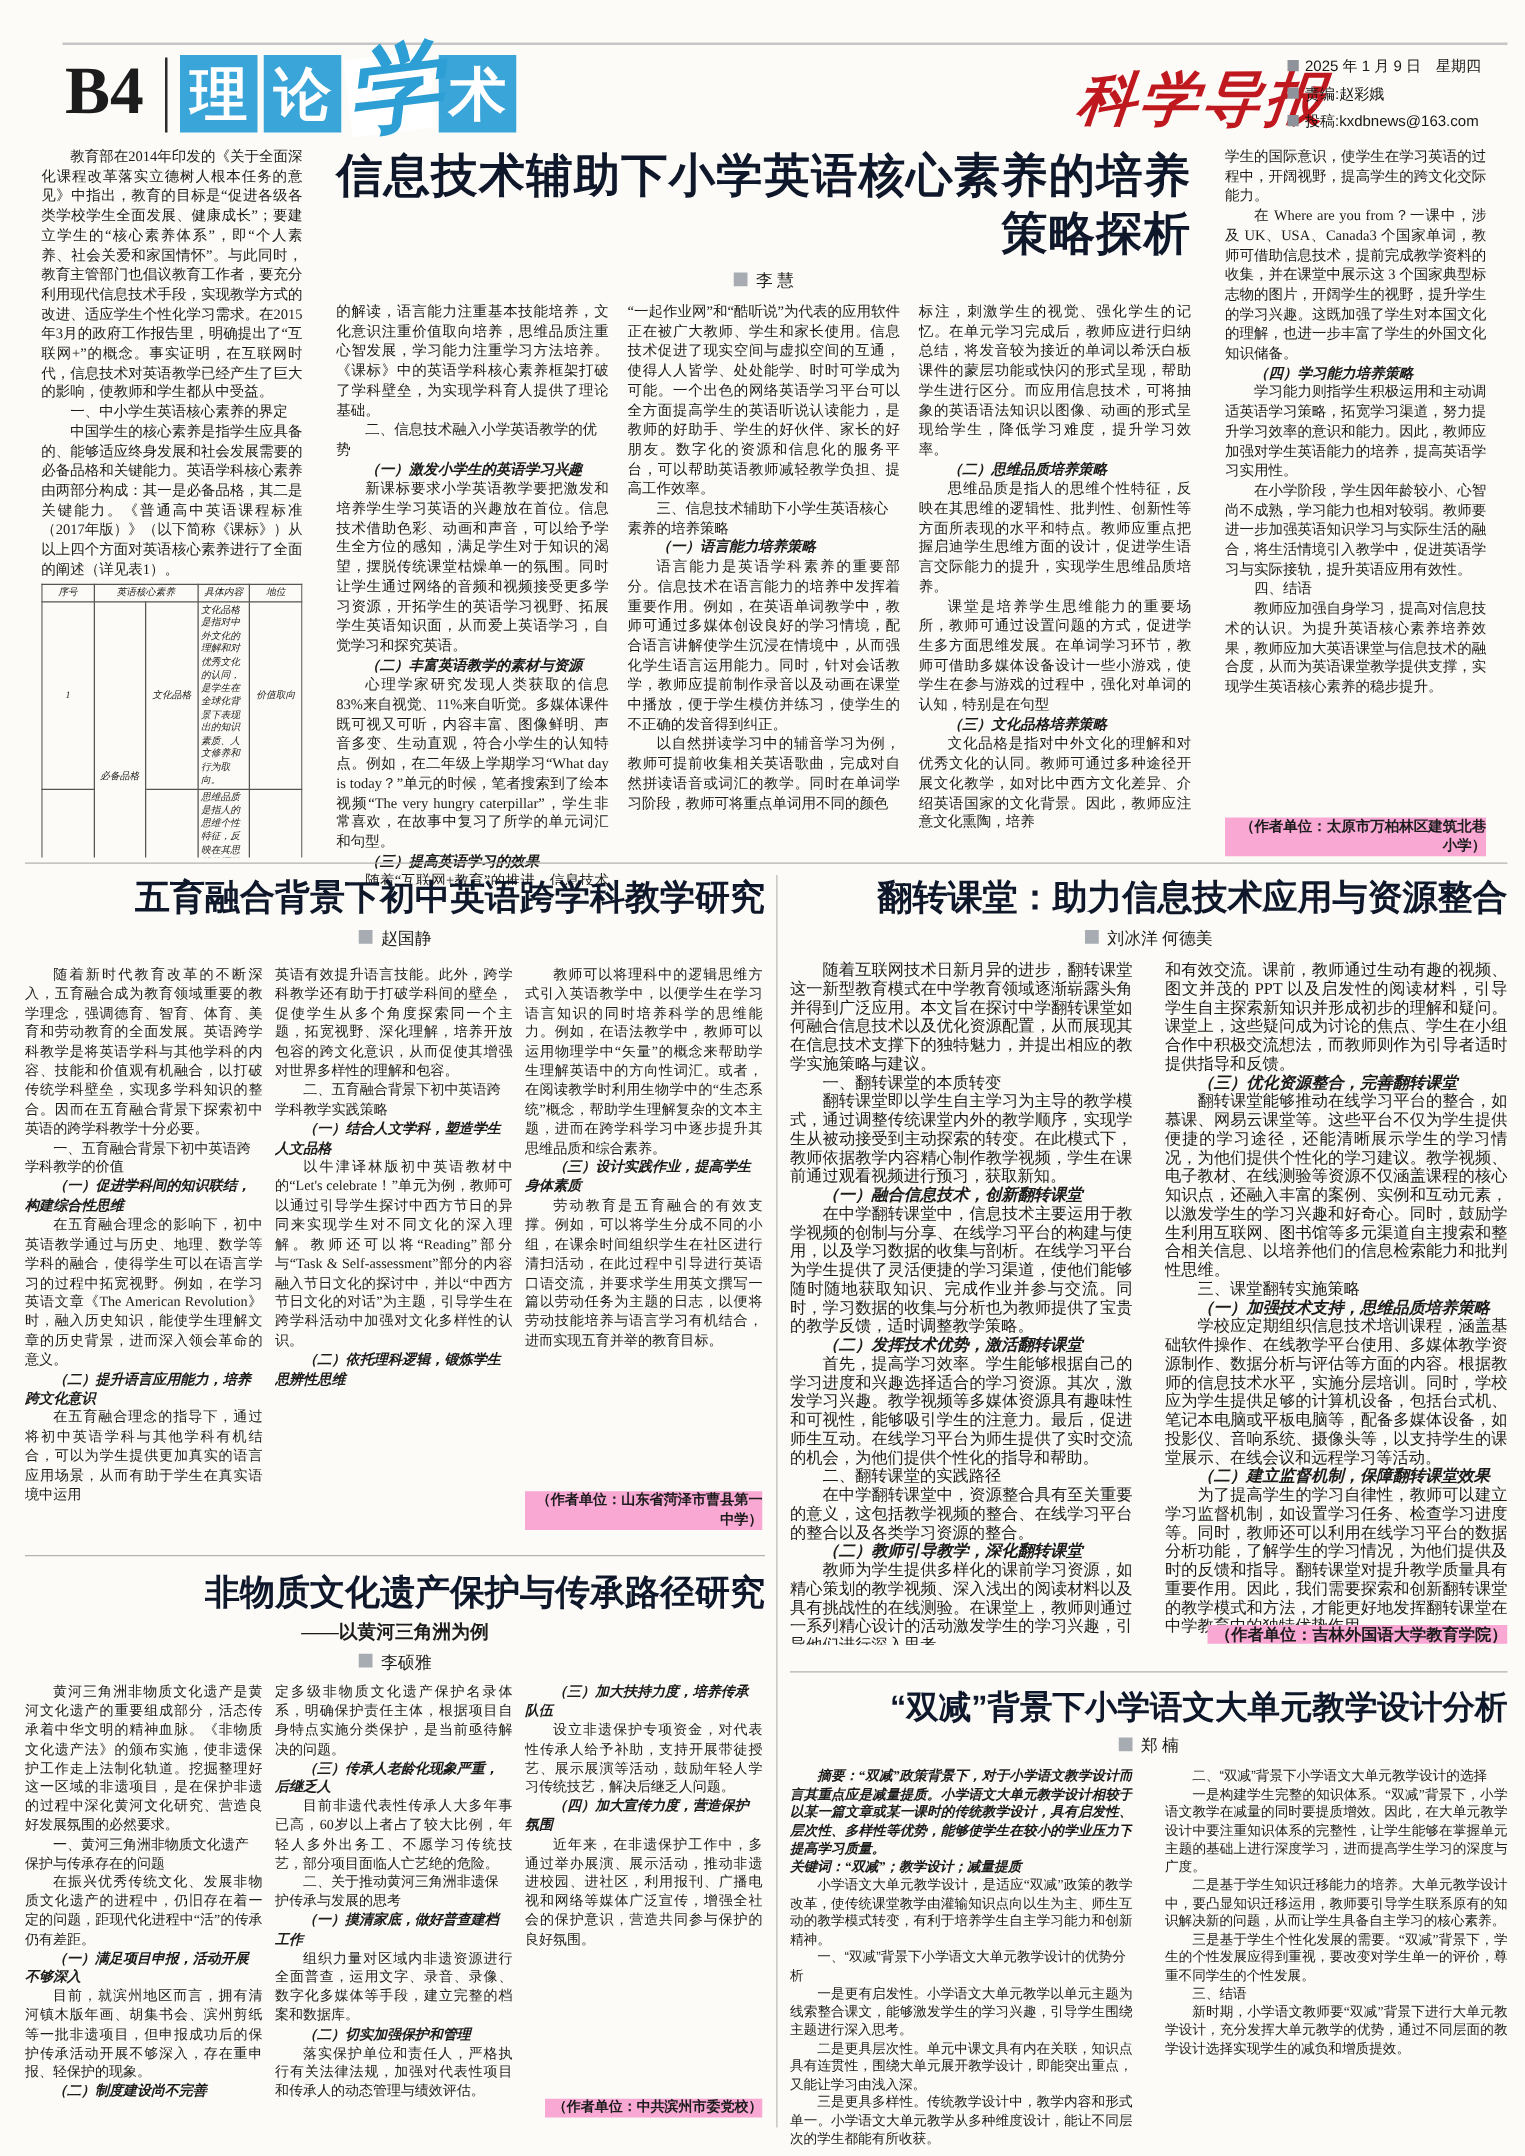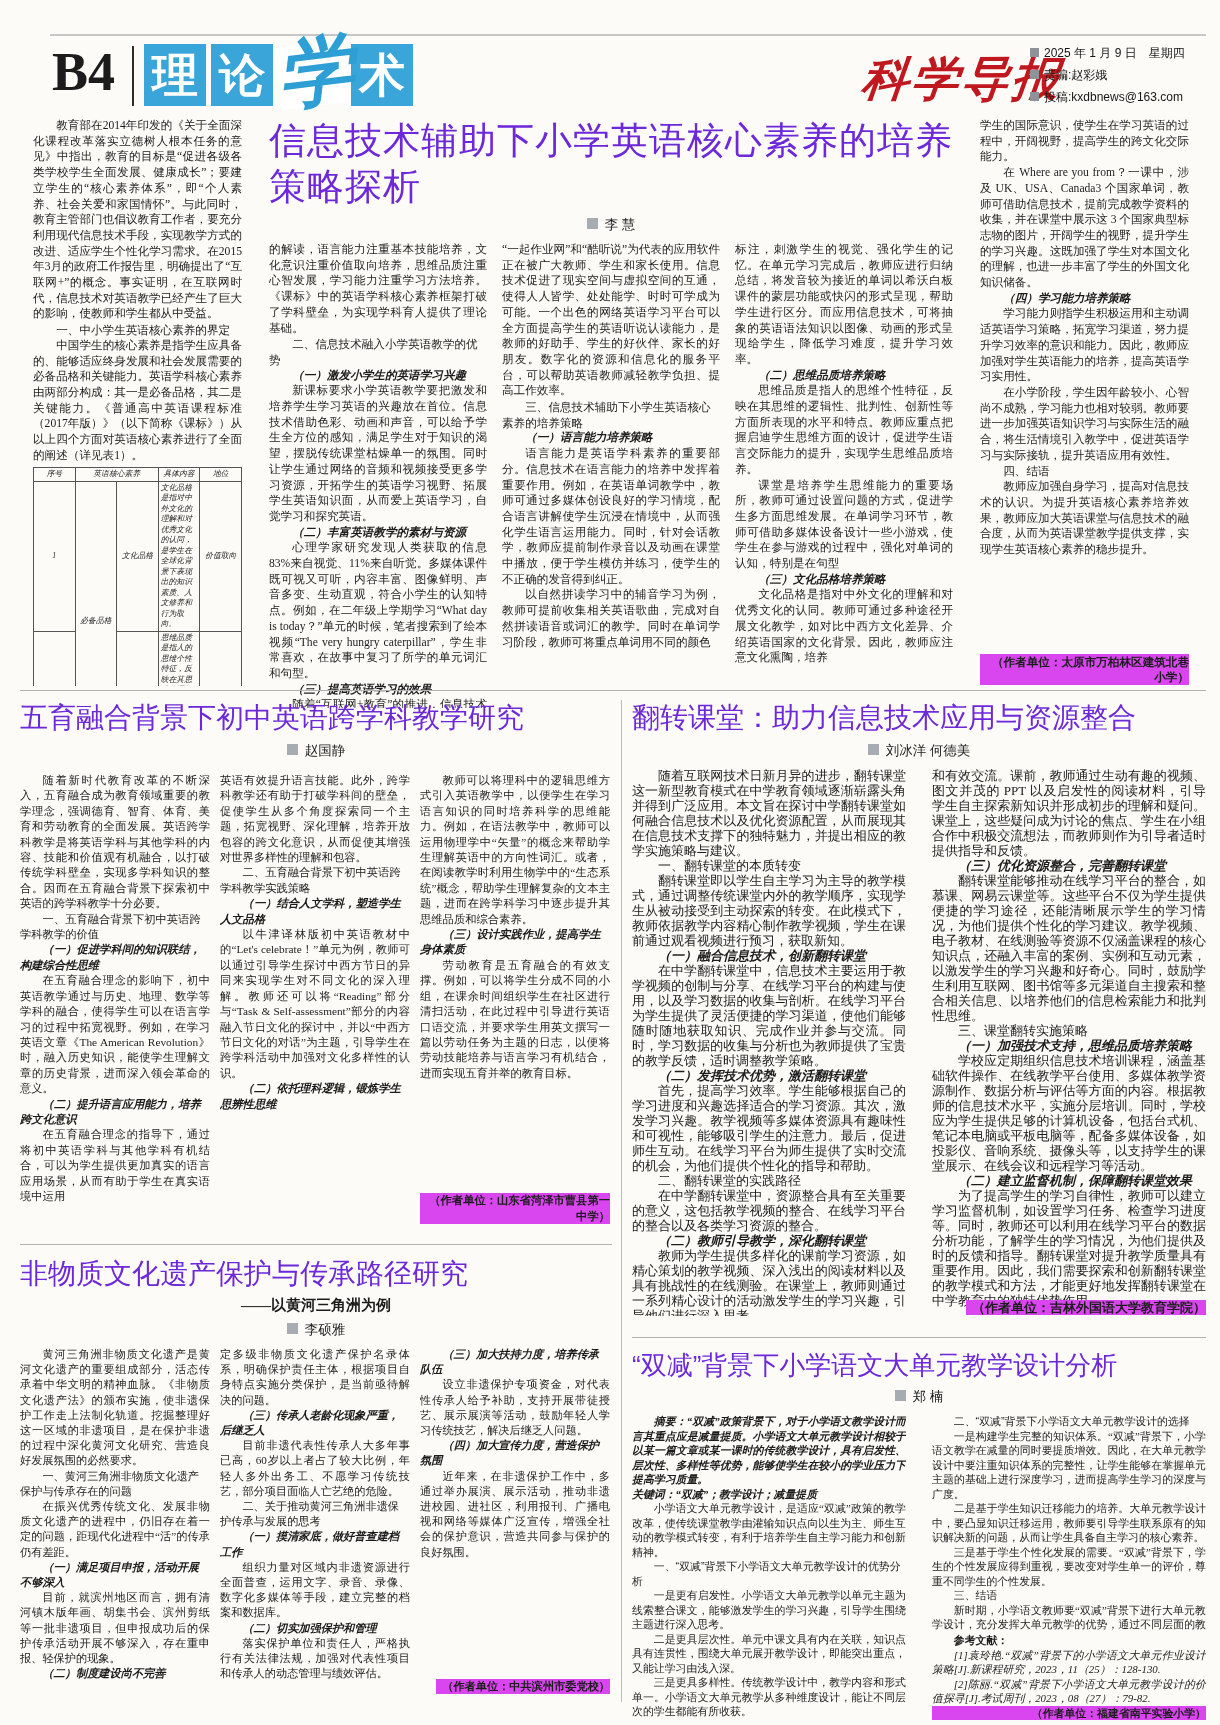--- a/index.html
+++ b/index.html
@@ -14,38 +14,38 @@
         font-size:46px;font-weight:bold;font-family:"Liberation Sans",sans-serif;}
   .tile.xue{background:#fff;color:#2d9fd4;font-family:"Liberation Serif",serif;font-style:italic;
         font-size:76px;line-height:56px;transform:rotate(-7deg);z-index:2;width:68px;overflow:visible;}
   .masthead{position:absolute;left:862px;top:48px;font-size:47px;font-weight:bold;font-style:italic;
         color:#c0181f;letter-spacing:3px;transform:skewX(-6deg);font-family:"Liberation Serif",serif;}
   .info{position:absolute;right:12px;top:42px;width:178px;font-family:"Liberation Sans",sans-serif;
         font-size:12px;line-height:22px;color:#161616;}
   .info .sq{display:inline-block;width:9px;height:9px;background:#8e939b;margin-right:5px;}
   
   .art{position:absolute;}
-  .hl{font-family:"Liberation Sans",sans-serif;font-weight:normal;text-align:left;color:#6d28d9;}
+  .hl{font-family:"Liberation Sans",sans-serif;font-weight:bold;text-align:right;color:#0f172a;}
   .hl1{font-size:37px;line-height:46px;letter-spacing:1px;}
   .hl2{font-size:28px;line-height:36px;margin-top:4px;}
   .hl3{font-size:26px;line-height:34px;margin-top:4px;}
   .sub{text-align:center;font-weight:bold;font-size:15px;margin-top:4px;}
   .byline{text-align:center;font-size:13.5px;margin:6px 0 8px 0;}
   .byline .bsq{display:inline-block;width:11px;height:11px;background:#a7acb2;margin-right:7px;}
   .cols{display:flex;}
   .col{position:relative;overflow:hidden;font-size:11.6px;line-height:15.7px;text-align:justify;}
   .blk{margin:0;}
   .blk.p,.blk.abs,.blk.ref{text-indent:2em;}
   .blk.pc{text-indent:0;}
   .blk.h1{font-weight:normal;font-family:"Liberation Sans",sans-serif;text-indent:2em;text-align:left;}
   .blk.h2{font-weight:bold;font-style:italic;text-indent:2em;text-align:left;}
   .blk.abs,.blk.kw{font-style:italic;font-weight:bold;}
   .blk.ref{font-style:italic;}
   .blk.refh{font-weight:bold;font-family:"Liberation Sans",sans-serif;text-indent:2em;}
-  .blk.att{position:absolute;bottom:1px;right:0;max-width:100%;background:#d946ef;font-weight:bold;
+  .blk.att{position:absolute;bottom:1px;right:0;max-width:100%;background:#f9a8d4;font-weight:bold;
         font-family:"Liberation Sans",sans-serif;text-indent:0;text-align:right;padding-left:6px;}
   .foot{position:absolute;left:0;right:0;bottom:0;background:#fcfbf7;}
   .foot .blk.att{position:static;display:block;text-align:right;}
   
   .a1{left:33px;top:118px;width:1156px;height:568px;display:flex;gap:27px;}
   .a1 .cnarrow{width:218px;height:568px;}
   .a1 .mid{width:686px;}
   .a1 .mid .cols{gap:15px;margin-top:2px;}
   .a1 .mid .col{width:218px;height:466px;}
   
@@ -280,23 +280,17 @@
         </div>
       <div class="col">
         <div>
             <div class="blk h1">二、“双减”背景下小学语文大单元教学设计的选择</div>
             <div class="blk p">一是构建学生完整的知识体系。“双减”背景下，小学语文教学在减量的同时要提质增效。因此，在大单元教学设计中要注重知识体系的完整性，让学生能够在掌握单元主题的基础上进行深度学习，进而提高学生学习的深度与广度。</div>
             <div class="blk p">二是基于学生知识迁移能力的培养。大单元教学设计中，要凸显知识迁移运用，教师要引导学生联系原有的知识解决新的问题，从而让学生具备自主学习的核心素养。</div>
             <div class="blk p">三是基于学生个性化发展的需要。“双减”背景下，学生的个性发展应得到重视，要改变对学生单一的评价，尊重不同学生的个性发展。</div>
             <div class="blk h1">三、结语</div>
             <div class="blk p">新时期，小学语文教师要“双减”背景下进行大单元教学设计，充分发挥大单元教学的优势，通过不同层面的教学设计选择实现学生的减负和增质提效。</div>
           </div>
-        <div class="foot">
-            <div class="blk refh">参考文献：</div>
-            <div class="blk ref">[1]袁玲艳.“双减”背景下的小学语文大单元作业设计策略[J].新课程研究，2023，11（25）：128-130.</div>
-            <div class="blk ref">[2]陈丽.“双减”背景下小学语文大单元教学设计的价值探寻[J].考试周刊，2023，08（27）：79-82.</div>
-            <div class="blk att">（作者单位：福建省南平实验小学）</div>
-          </div>
       </div>
     </div>
   </section>
 
 </div>
 
 </body></html>

